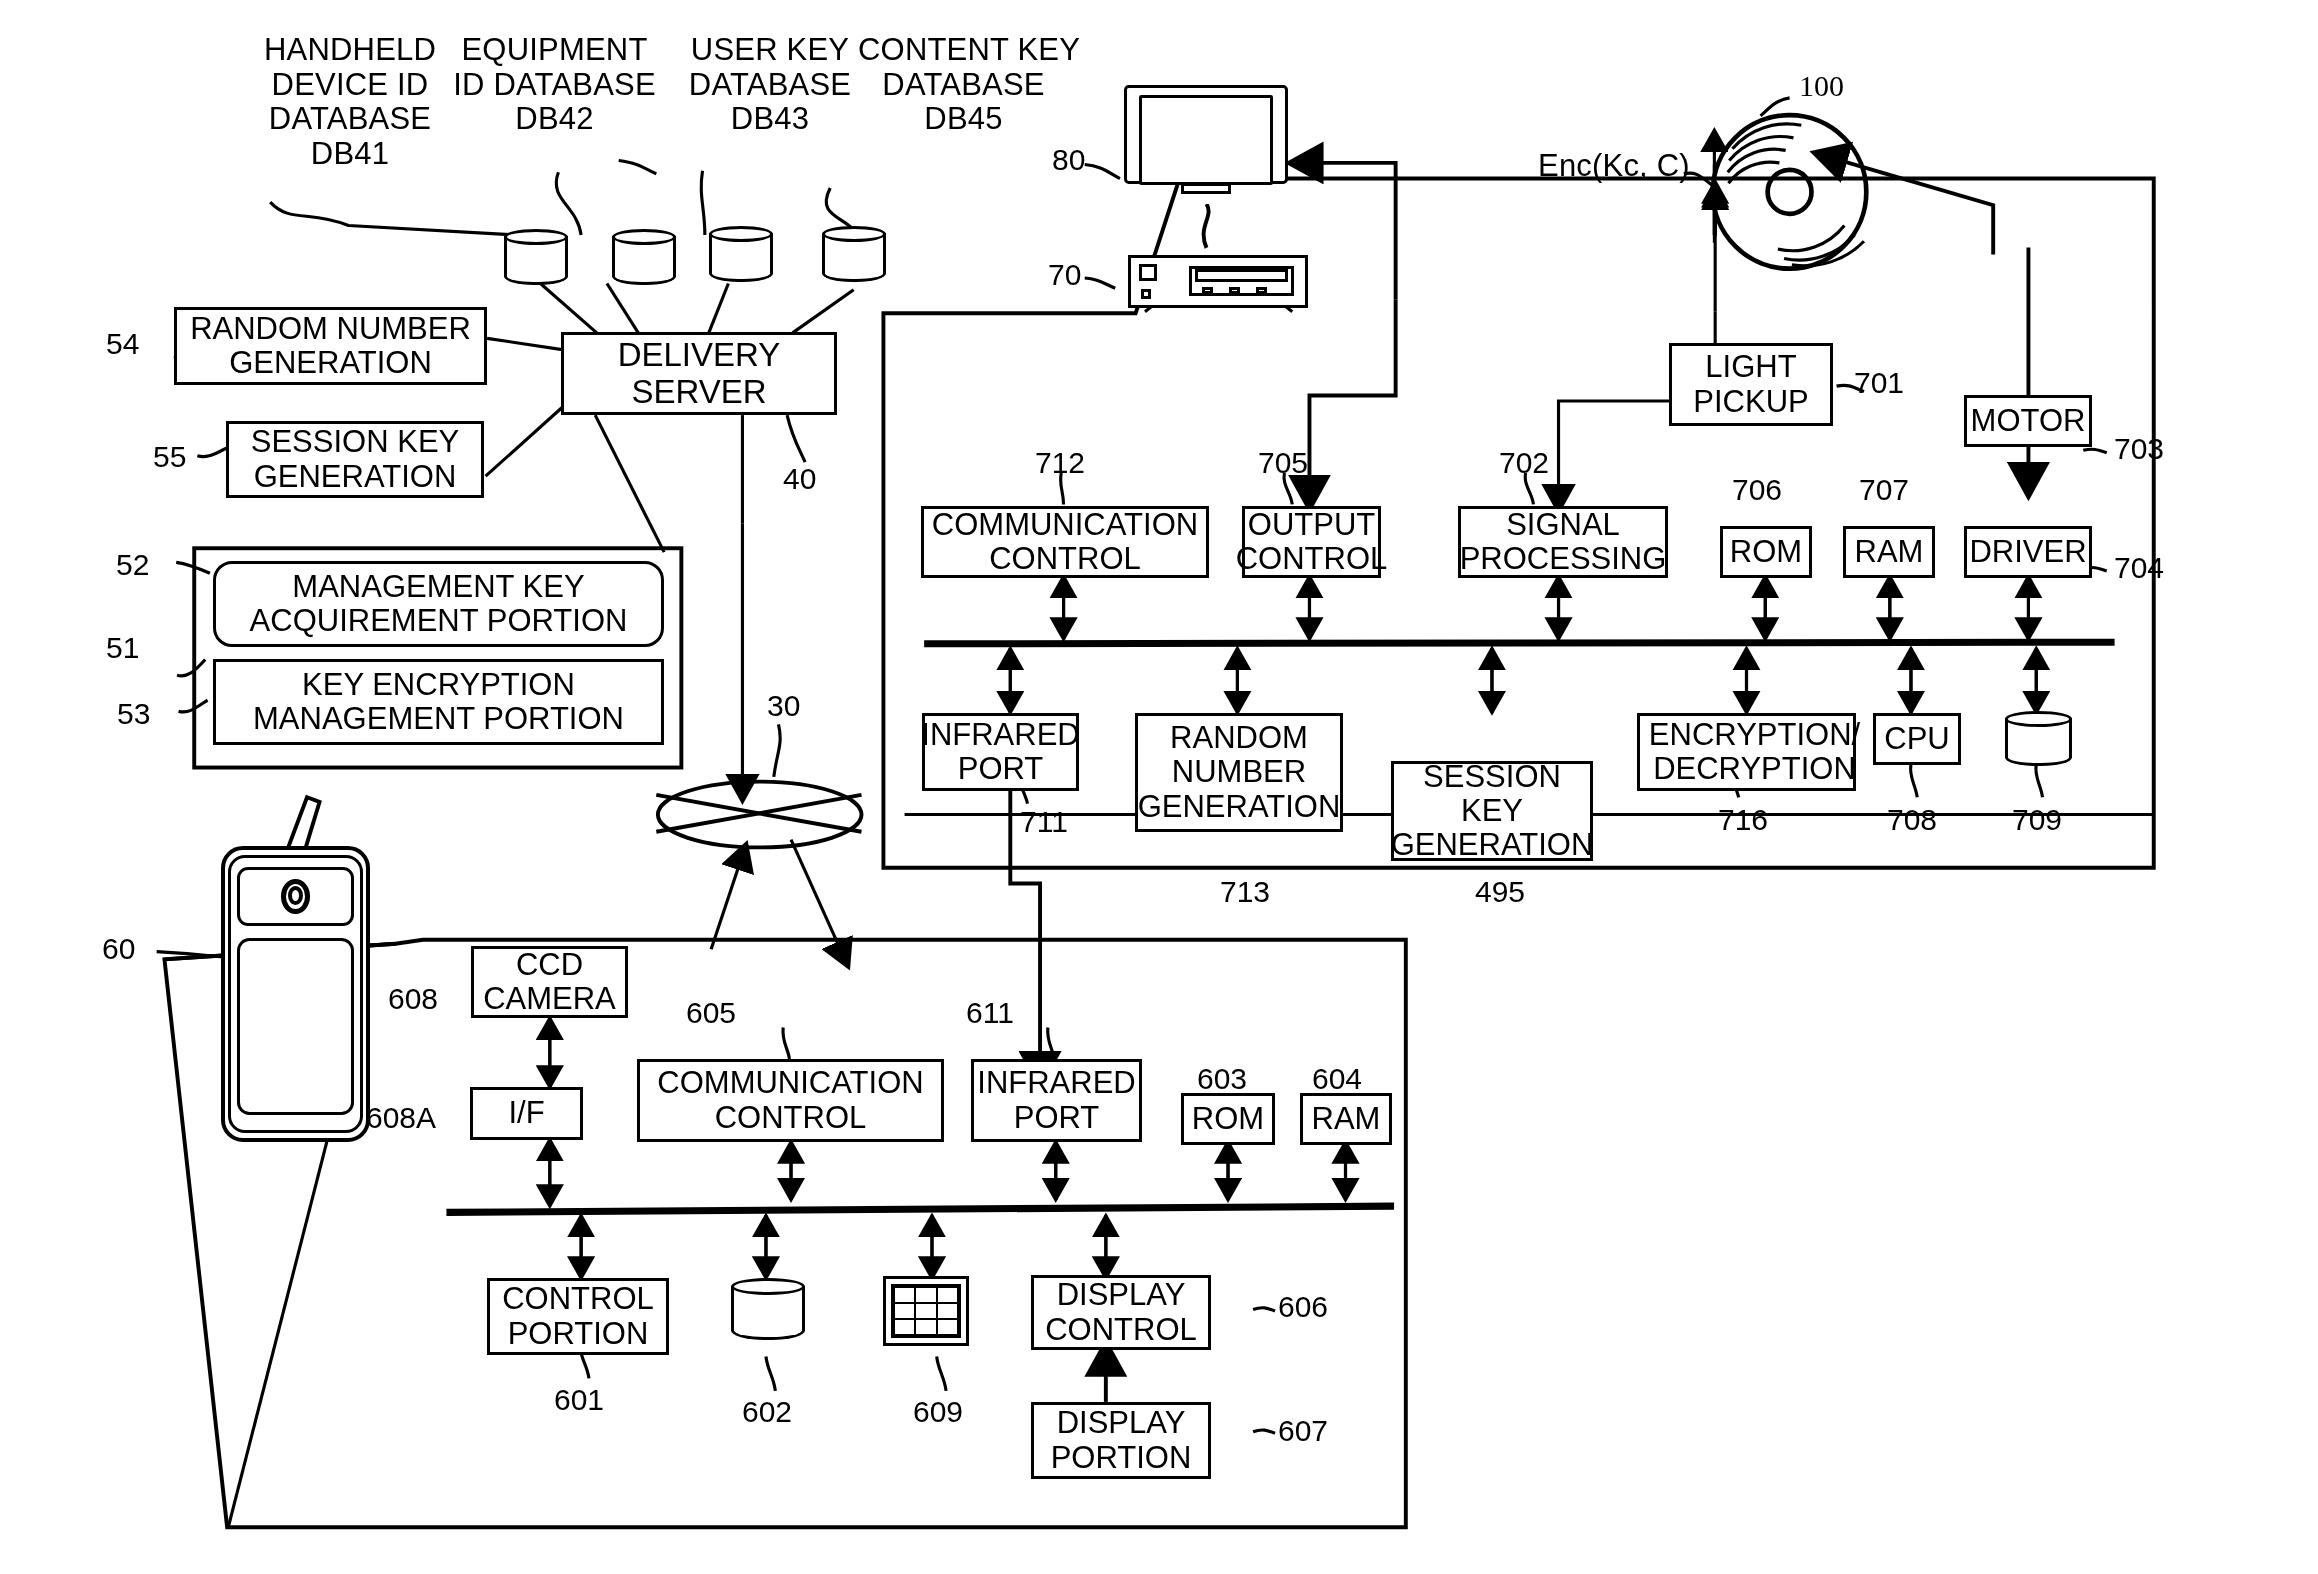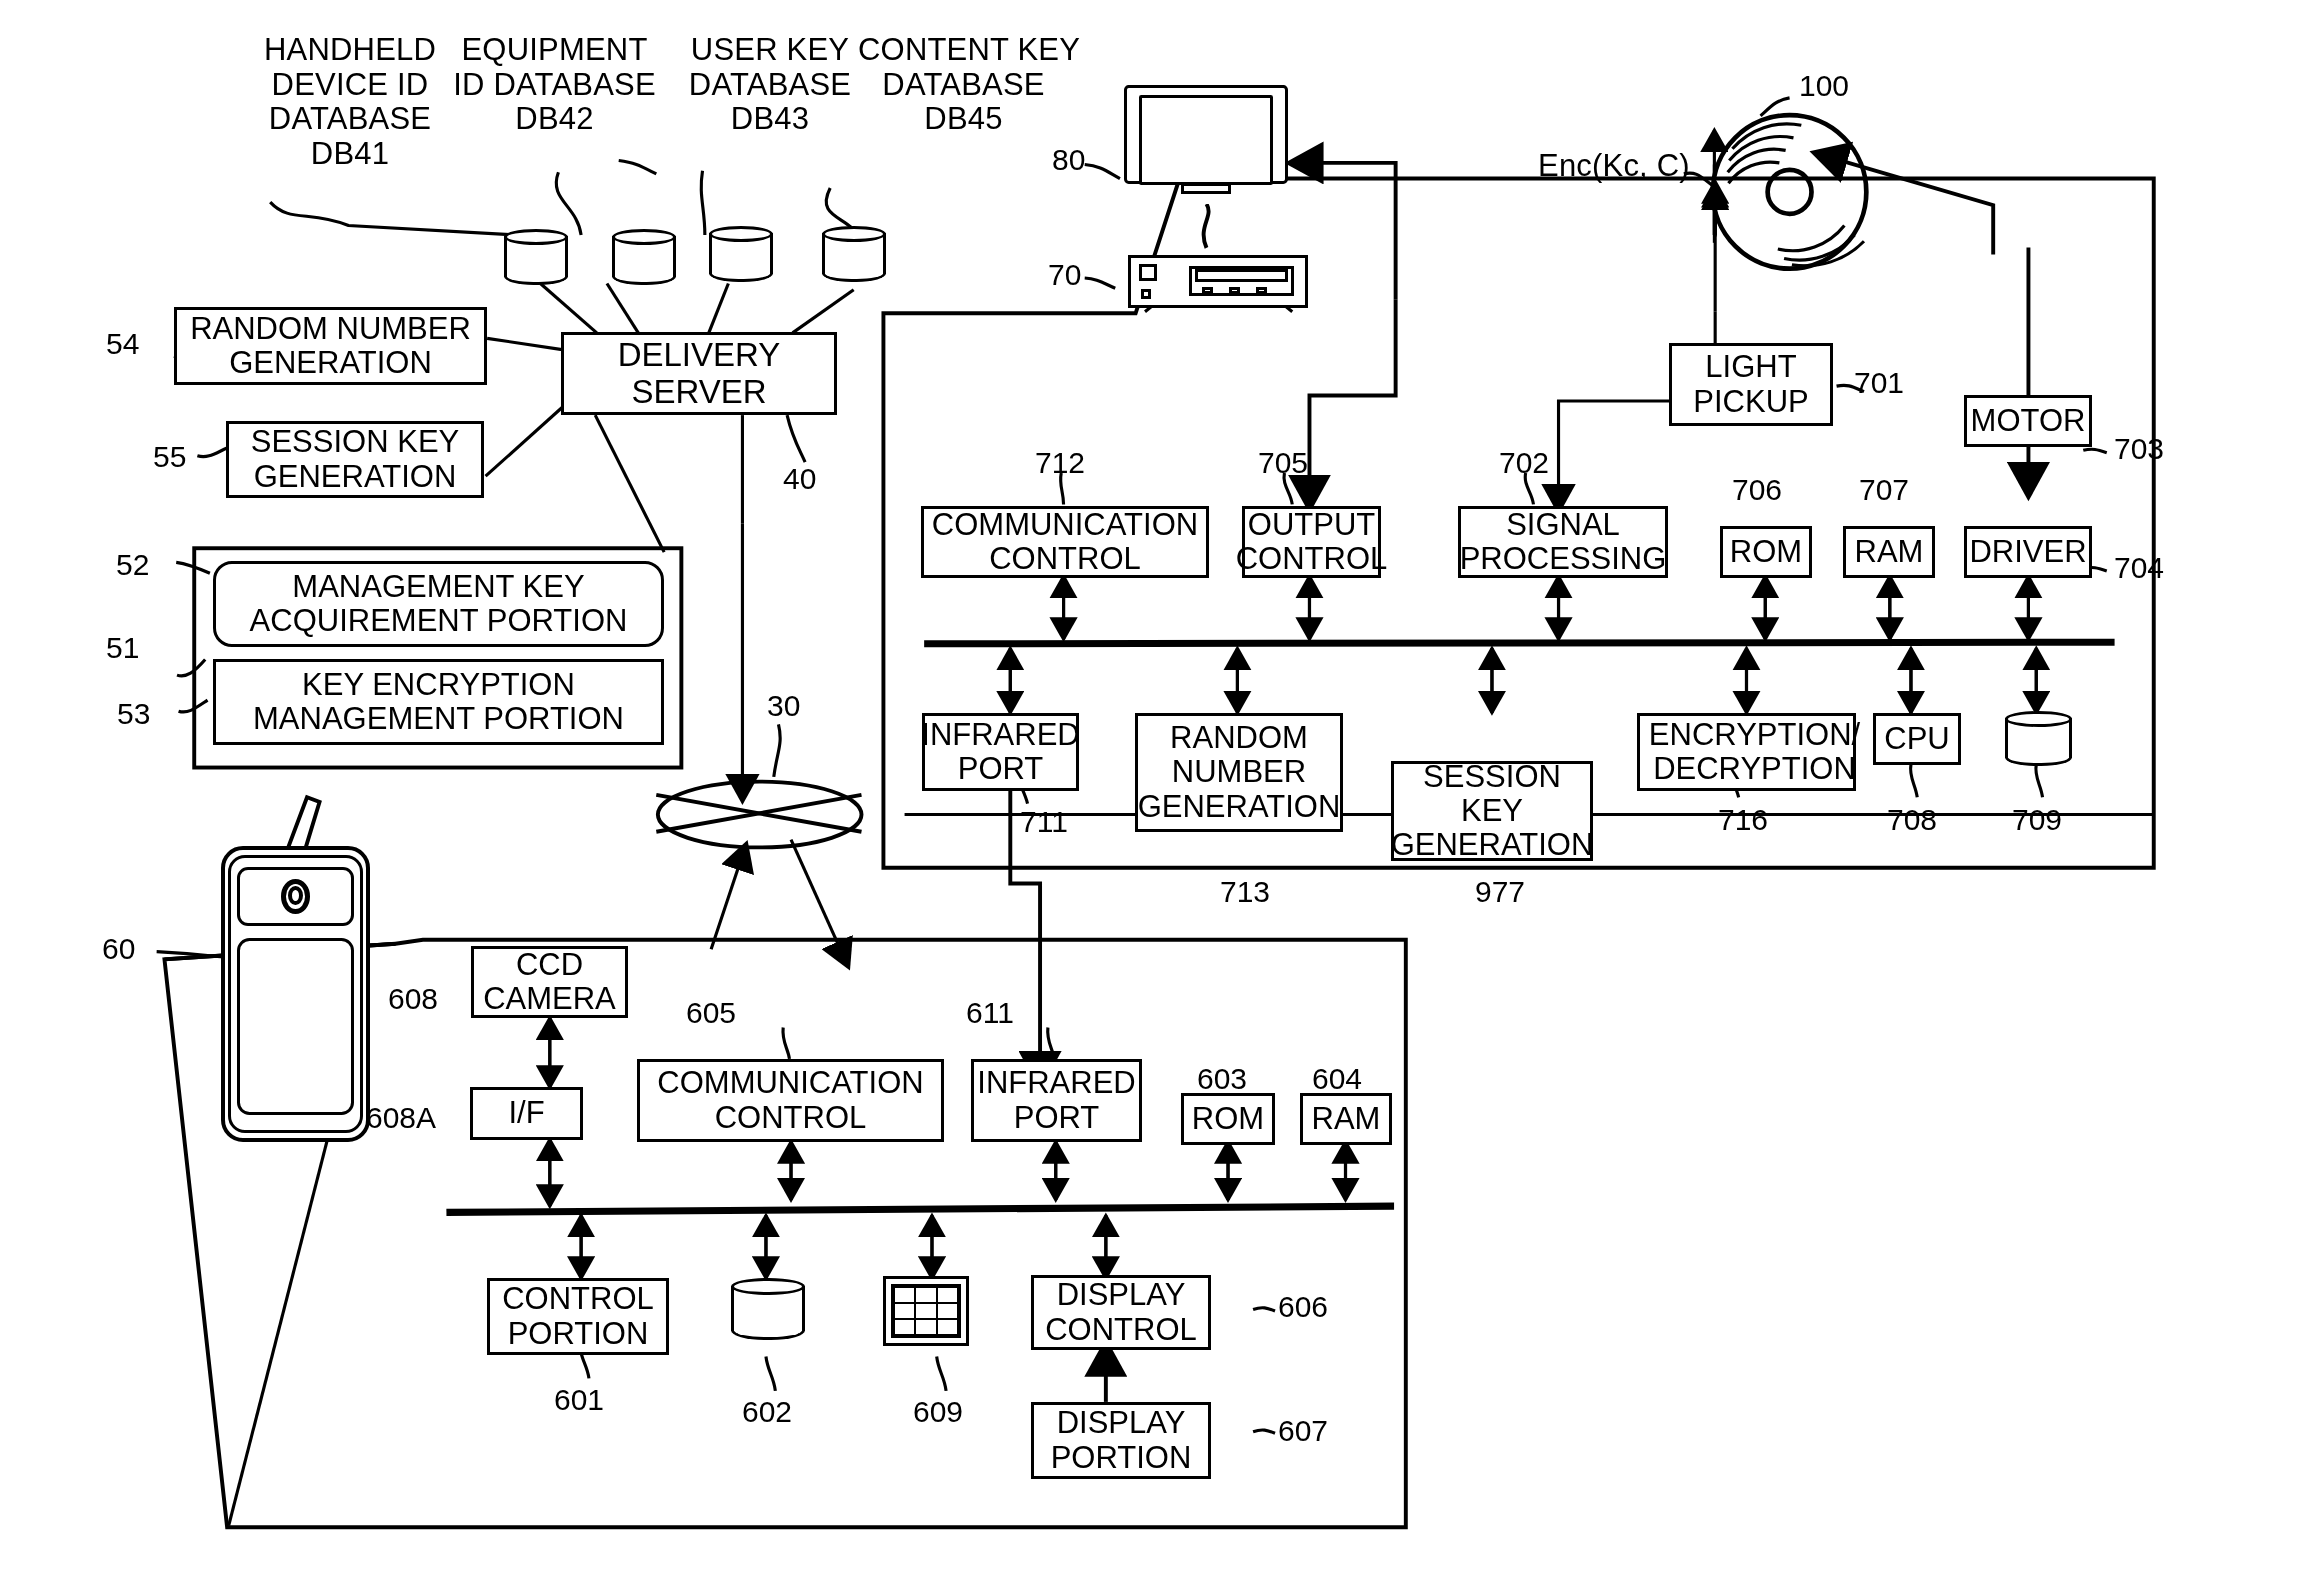--- a/index.html
+++ b/index.html
@@ -352,21 +352,21 @@
     <div class="tray"></div>
     <div class="slot"></div>
     <div class="btn1"></div>
     <div class="btn2"></div>
     <div class="k" style="left:41%;"></div>
     <div class="k" style="left:56%;"></div>
     <div class="k" style="left:71%;"></div>
   </div>
   <div class="refnum" style="left:1048px;top:258px;">70</div>
 
-  <div class="refnum" style="left:1799px;top:69px;">100</div>
+  <div class="refnum" style="left:1799px;top:69px;font-family:Liberation Serif, serif;">100</div>
   <div class="lbl" style="left:1538px;top:149px;font-size:31px;">Enc(Kc, C)</div>
 
   <div class="box" style="left:1669px;top:343px;width:164px;height:83px;font-size:31px;">LIGHT
 PICKUP</div>
   <div class="refnum" style="left:1854px;top:366px;">701</div>
 
   <div class="box" style="left:921px;top:506px;width:288px;height:72px;font-size:31px;">COMMUNICATION
 CONTROL</div>
   <div class="refnum" style="left:1035px;top:446px;">712</div>
 
@@ -395,21 +395,21 @@
   <div class="refnum" style="left:1020px;top:805px;">711</div>
 
   <div class="box" style="left:1135px;top:713px;width:208px;height:119px;font-size:31px;">RANDOM
 NUMBER
 GENERATION</div>
   <div class="refnum" style="left:1220px;top:875px;">713</div>
 
   <div class="box" style="left:1391px;top:713px;width:202px;height:100px;font-size:31px;margin-top:48px;">SESSION
 KEY
 GENERATION</div>
-  <div class="refnum" style="left:1475px;top:875px;">977</div>
+  <div class="refnum" style="left:1475px;top:875px;">495</div>
 
   <div class="box" style="left:1637px;top:713px;width:219px;height:78px;font-size:31px;padding-left:16px;">ENCRYPTION/
 DECRYPTION</div>
   <div class="refnum" style="left:1718px;top:803px;">716</div>
 
   <div class="box" style="left:1873px;top:713px;width:88px;height:52px;font-size:31px;">CPU</div>
   <div class="refnum" style="left:1887px;top:803px;">708</div>
 
   <div class="cyl" style="left:2005px;top:711px;width:67px;height:60px;">
     <div class="body"></div>

